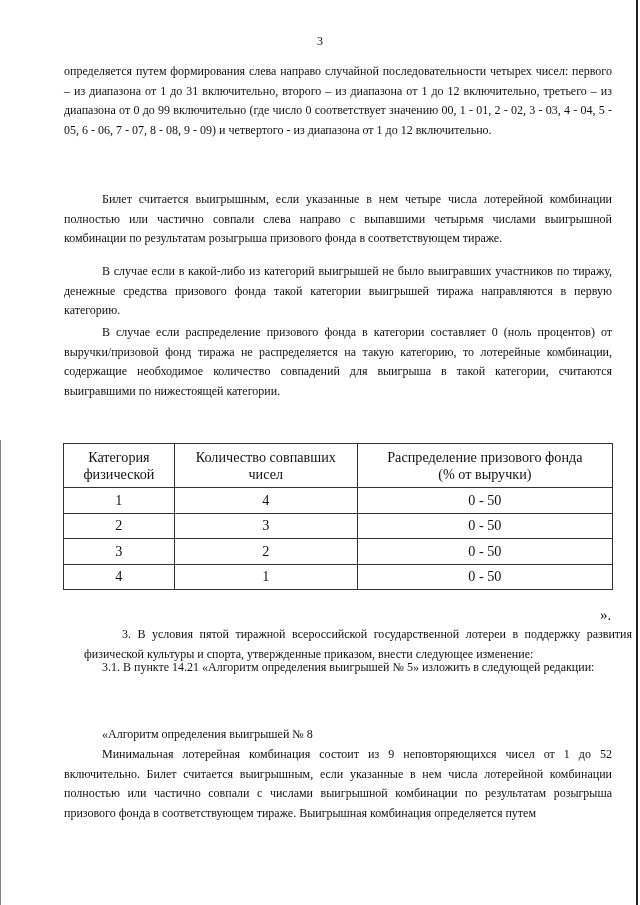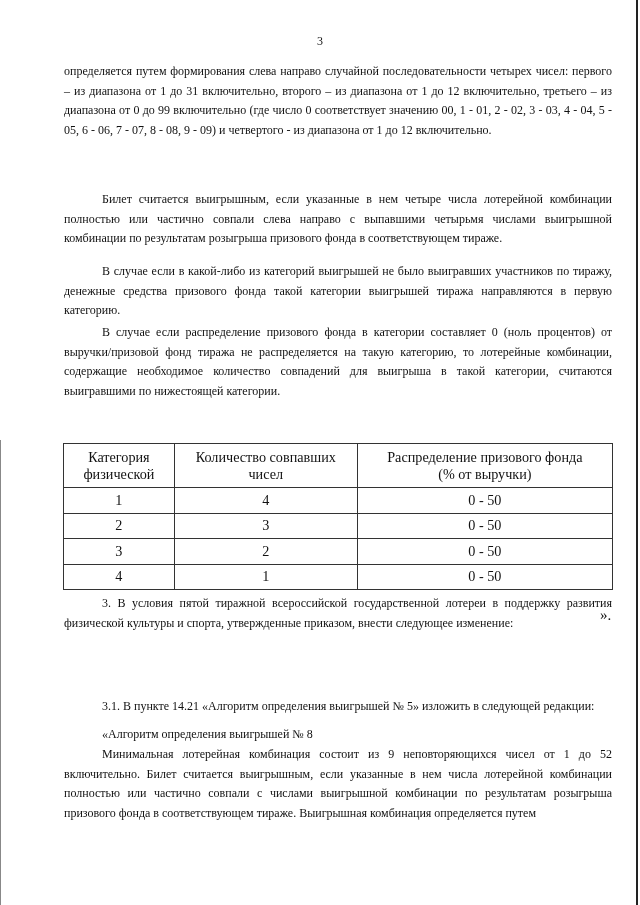--- a/index.html
+++ b/index.html
@@ -68,16 +68,16 @@
     <tr>
       <td>4</td>
       <td>1</td>
       <td>0 - 50</td>
     </tr>
   </tbody>
 </table>
 
 <div class="closing-quote">».</div>
 
-<p class="para indent" style="top:594px;">3. В условия пятой тиражной всероссийской государственной лотереи в поддержку развития физической культуры и спорта, утвержденные приказом, внести следующее изменение:</p>
-<p class="para indent" style="top:697px;">3.1. В пункте 14.21 «Алгоритм определения выигрышей № 5» изложить в следующей редакции:</p>
+<p class="para indent" style="top:625px;margin-left:20px;">3. В условия пятой тиражной всероссийской государственной лотереи в поддержку развития физической культуры и спорта, утвержденные приказом, внести следующее изменение:</p>
+<p class="para indent" style="top:658px;">3.1. В пункте 14.21 «Алгоритм определения выигрышей № 5» изложить в следующей редакции:</p>
 <p class="para indent" style="top:725px;">«Алгоритм определения выигрышей № 8</p>
 <p class="para indent" style="top:745px;">Минимальная лотерейная комбинация состоит из 9 неповторяющихся чисел от 1 до 52 включительно. Билет считается выигрышным, если указанные в нем числа лотерейной комбинации полностью или частично совпали с числами выигрышной комбинации по результатам розыгрыша призового фонда в соответствующем тираже. Выигрышная комбинация определяется путем</p>
 
 </body></html>

